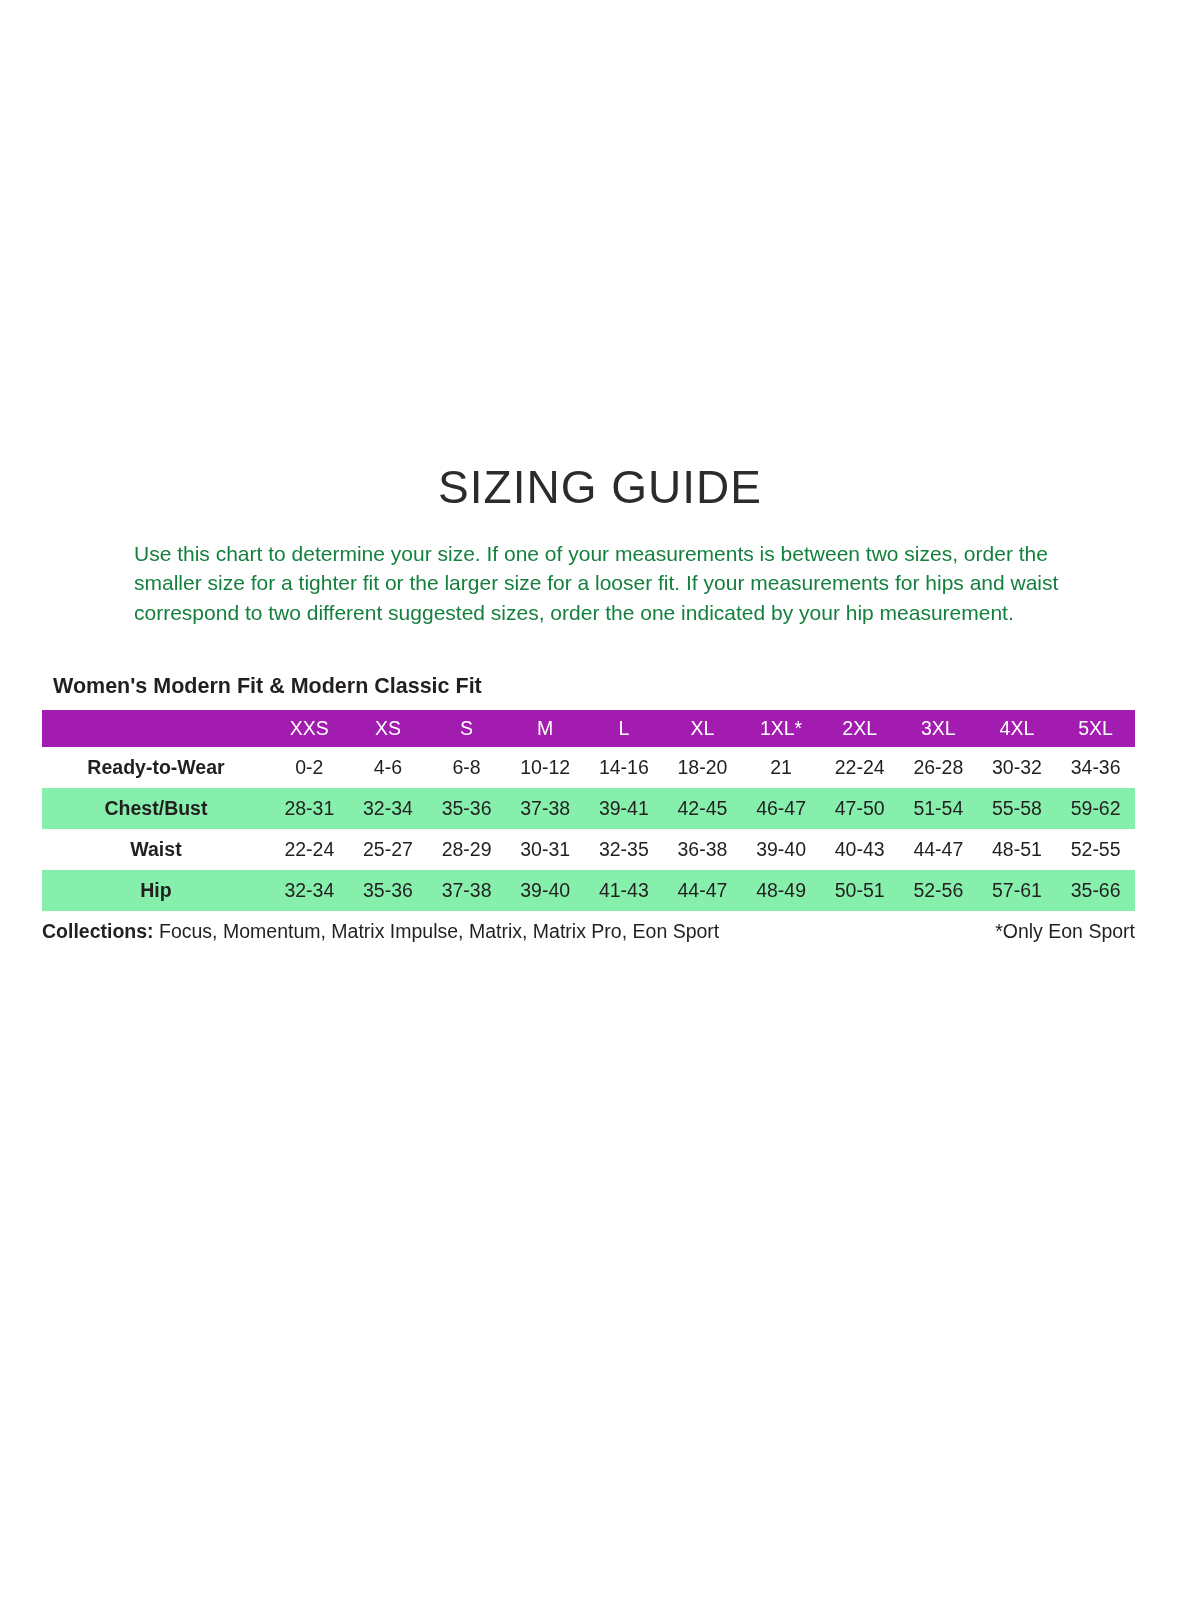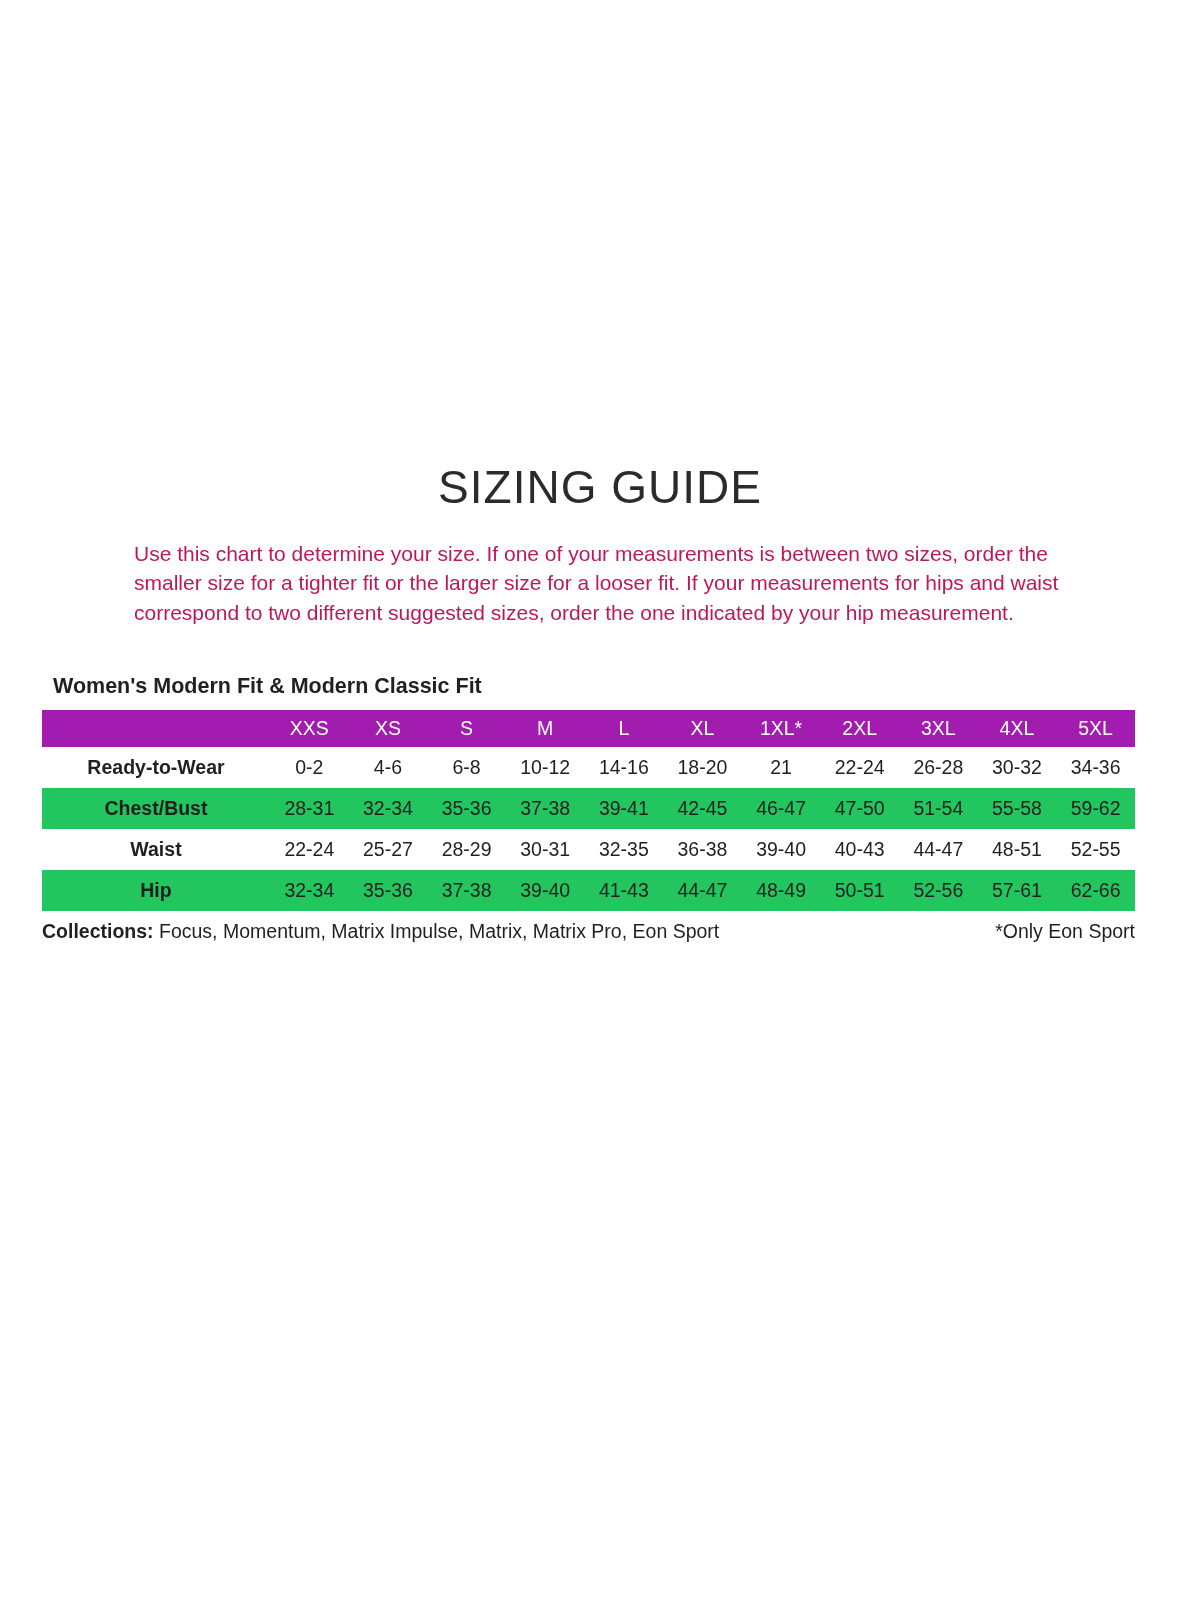--- a/index.html
+++ b/index.html
@@ -24,21 +24,21 @@
     font-weight: 500;
     letter-spacing: 1px;
     color: #2b2b2b;
     line-height: 1.1;
   }
   .intro {
     width: 932px;
     margin: 26px auto 0 auto;
     font-size: 21px;
     line-height: 1.42;
-    color: #be185d;
+    color: #15803d;
     text-align: left;
   }
   .section-title {
     margin: 46px 16px 11px 53px;
     font-size: 21.5px;
     font-weight: bold;
     color: #231f20;
   }
   table.size-table {
     border-collapse: collapse;
@@ -62,21 +62,21 @@
     background: #a21caf;
     color: #ffffff;
     font-weight: normal;
     font-size: 19.5px;
   }
   table.size-table tbody tr {
     height: 41px;
     background: #ffffff;
   }
   table.size-table tbody tr.alt {
-    background: #22c55e;
+    background: #86efac;
     padding-left: 48px;
   }
   table.size-table tbody td.row-label {
     font-weight: bold;
   }
   .collections-row {
     width: 1093px;
     margin: 9px 0 0 42px;
     display: flex;
     justify-content: space-between;
@@ -167,21 +167,21 @@
           <td>32-34</td>
           <td>35-36</td>
           <td>37-38</td>
           <td>39-40</td>
           <td>41-43</td>
           <td>44-47</td>
           <td>48-49</td>
           <td>50-51</td>
           <td>52-56</td>
           <td>57-61</td>
-          <td>62-66</td>
+          <td>35-66</td>
         </tr>
       </tbody>
   </table>
 
   <div class="collections-row">
     <div class="collections-left">
       <span class="bold">Collections:</span><span> Focus, Momentum, Matrix Impulse, Matrix, Matrix Pro, Eon Sport</span>
     </div>
     <div class="collections-right">*Only Eon Sport</div>
   </div>

